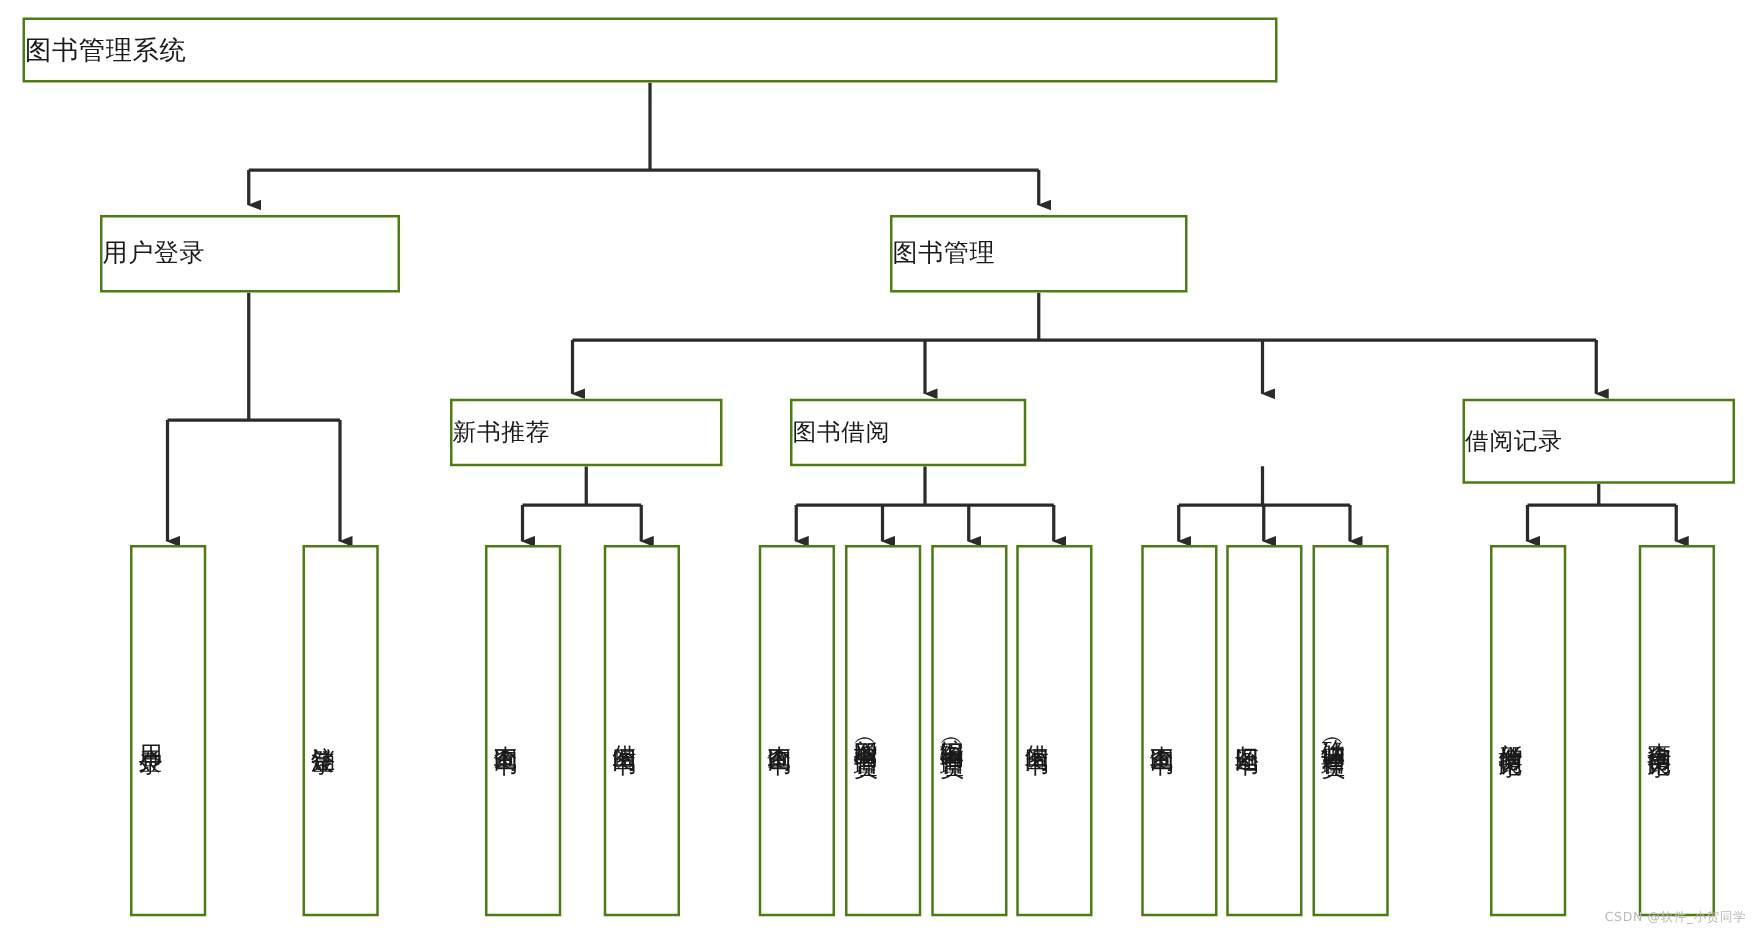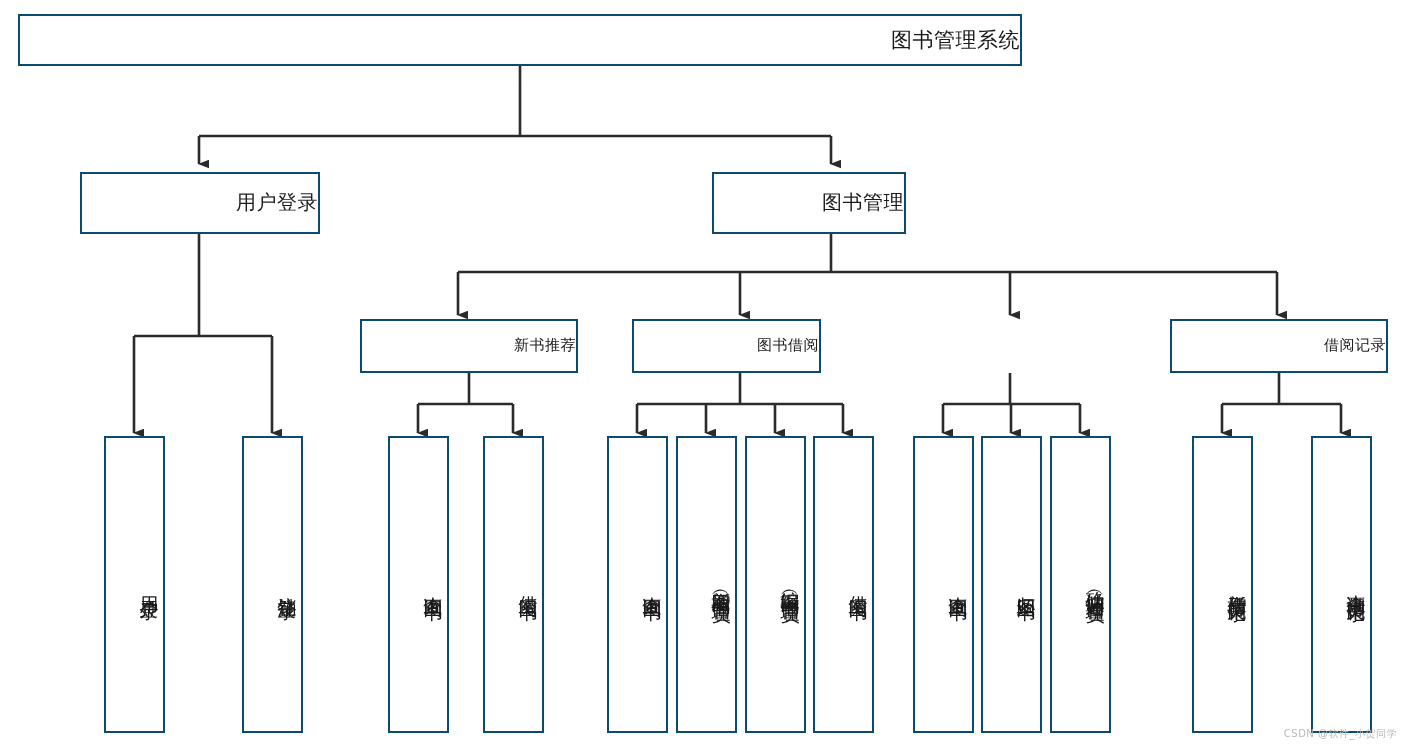--- a/index.html
+++ b/index.html
@@ -27,38 +27,38 @@
     left: 0;
     top: 0;
     width: 1405px;
     height: 747px;
     display: block;
   }
   .node-box {
     position: absolute;
     box-sizing: border-box;
     background: #ffffff;
-    border: 2px solid #0c4a6e;
+    border: 2px solid #4d7c0f;
     display: flex;
     align-items: center;
-    justify-content: flex-end;
+    justify-content: flex-start;
     overflow: hidden;
   }
   .node-label {
     color: #1a1a1a;
     font-size: 20px;
     line-height: 1.18;
     letter-spacing: 0.5px;
     text-align: center;
     white-space: nowrap;
     user-select: none;
   }
   .node-root .node-label { font-size: 21px; }
   .node-l1 .node-label { font-size: 20px; }
-  .node-l2 .node-label { font-size: 15px; }
+  .node-l2 .node-label { font-size: 19px; }
   .leaf-box .node-label {
     writing-mode: vertical-rl;
     text-orientation: upright;
     font-size: 19px;
     line-height: 1.45;
     letter-spacing: 2px;
     white-space: normal;
     max-height: 100%;
   }
   #watermark {
@@ -128,31 +128,31 @@
     </g>
   </svg>
 
   <div class="node-box node-root" style="left:18px; top:14px; width:1004px; height:52px;">
     <span class="node-label">图书管理系统</span>
   </div>
 
   <div class="node-box node-l1" style="left:80px; top:172px; width:240px; height:62px;">
     <span class="node-label">用户登录</span>
   </div>
-  <div class="node-box node-l1" style="left:712px; top:172px; width:194px; height:62px;">
+  <div class="node-box node-l1" style="left:712px; top:172px; width:238px; height:62px;">
     <span class="node-label">图书管理</span>
   </div>
 
   <div class="node-box node-l2" style="left:360px; top:319px; width:218px; height:54px;">
     <span class="node-label">新书推荐</span>
   </div>
   <div class="node-box node-l2" style="left:632px; top:319px; width:189px; height:54px;">
     <span class="node-label">图书借阅</span>
   </div>
-  <div class="node-box node-l2" style="left:1170px; top:319px; width:218px; height:54px;">
+  <div class="node-box node-l2" style="left:1170px; top:319px; width:218px; height:68px;">
     <span class="node-label">借阅记录</span>
   </div>
 
   <div class="node-box leaf-box" style="left:104px; top:436px; width:61px; height:297px;">
     <span class="node-label">用户登录</span>
   </div>
   <div class="node-box leaf-box" style="left:242px; top:436px; width:61px; height:297px;">
     <span class="node-label">注销登录</span>
   </div>
 

